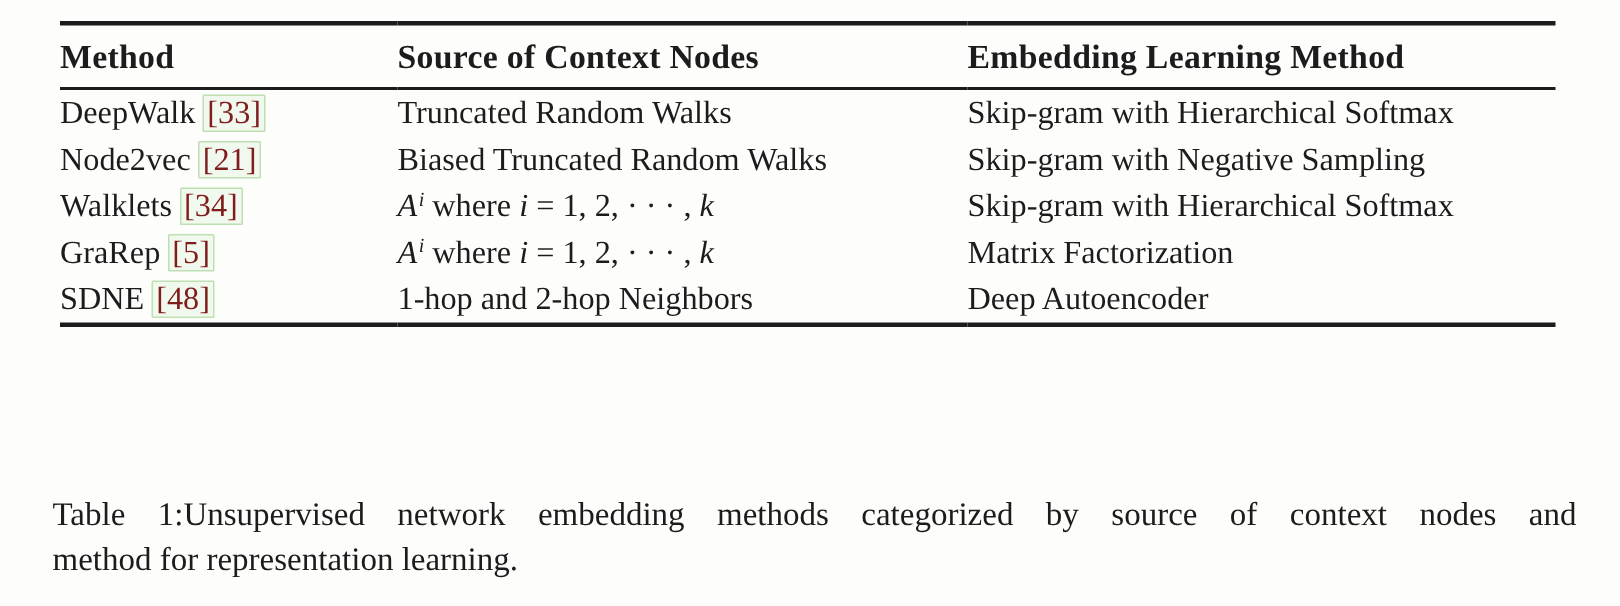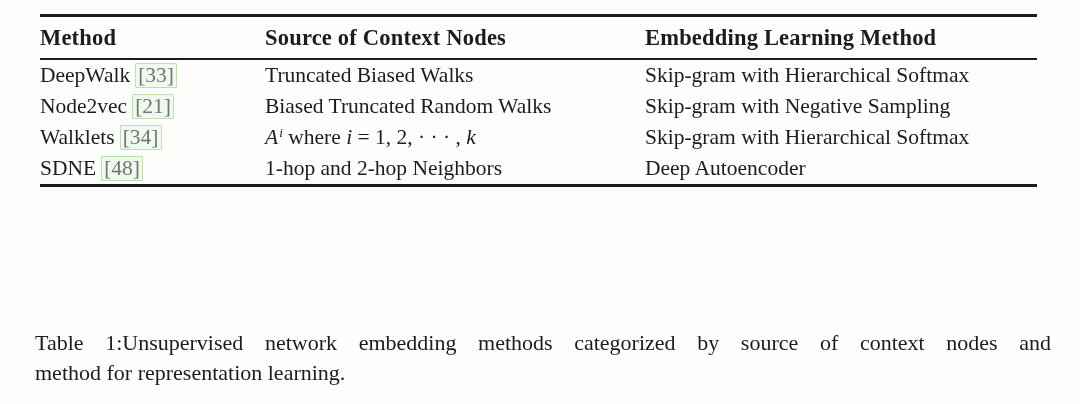--- a/index.html
+++ b/index.html
@@ -54,21 +54,21 @@
     white-space: nowrap;
   }
   .cite {
     display: inline-block;
     margin-left: 5px;
     padding: 0 2px;
     line-height: 1.05;
     border: 1.5px solid #bedfb2;
     background: #f1f9ee;
     border-radius: 1px;
-    color: #737373;
+    color: #7f1d1d;
   }
   .m-it { font-style: italic; }
   .m-sup {
     font-style: italic;
     font-size: 0.62em;
     vertical-align: 0.5em;
     margin-left: 1px;
   }
   .caption {
     position: absolute;
@@ -102,32 +102,37 @@
     <thead>
       <tr>
         <th>Method</th>
         <th>Source of Context Nodes</th>
         <th>Embedding Learning Method</th>
       </tr>
     </thead>
     <tbody id="table-body">
         <tr>
           <td><span>DeepWalk</span><span class="cite">[33]</span></td>
-          <td><span>Truncated Biased Walks</span></td>
+          <td><span>Truncated Random Walks</span></td>
           <td>Skip-gram with Hierarchical Softmax</td>
         </tr>
         <tr>
           <td><span>Node2vec</span><span class="cite">[21]</span></td>
           <td><span>Biased Truncated Random Walks</span></td>
           <td>Skip-gram with Negative Sampling</td>
         </tr>
         <tr>
           <td><span>Walklets</span><span class="cite">[34]</span></td>
           <td><span class="m-it">A</span><span class="m-sup">i</span><span> where </span><span class="m-it">i</span><span> = 1, 2, · · · , </span><span class="m-it">k</span></td>
           <td>Skip-gram with Hierarchical Softmax</td>
+        </tr>
+        <tr>
+          <td><span>GraRep</span><span class="cite">[5]</span></td>
+          <td><span class="m-it">A</span><span class="m-sup">i</span><span> where </span><span class="m-it">i</span><span> = 1, 2, · · · , </span><span class="m-it">k</span></td>
+          <td>Matrix Factorization</td>
         </tr>
         <tr>
           <td><span>SDNE</span><span class="cite">[48]</span></td>
           <td><span>1-hop and 2-hop Neighbors</span></td>
           <td>Deep Autoencoder</td>
         </tr>
       </tbody>
   </table>
 
   <div class="caption">

